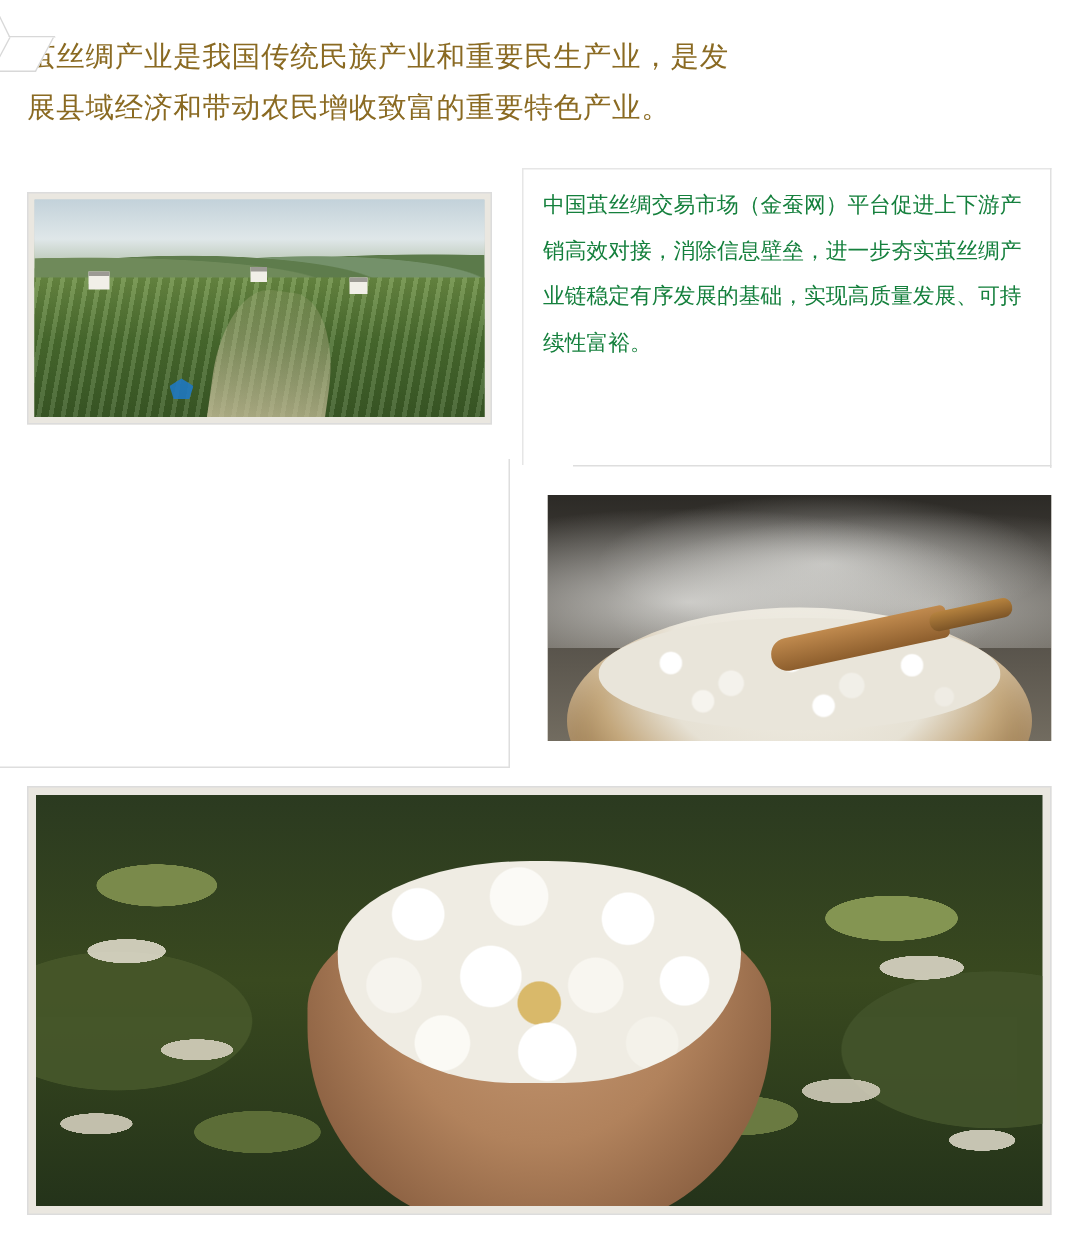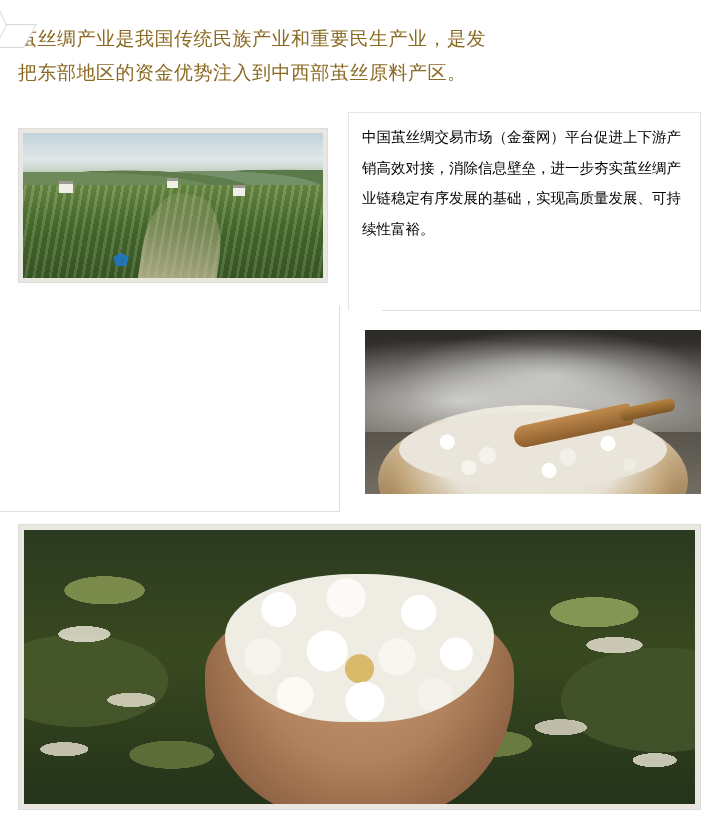--- a/index.html
+++ b/index.html
@@ -295,31 +295,31 @@
     left: 10px; top: 322px; width: 328px;
     font-size: 14.5px;
     line-height: 30.5px;
     color: #3a3a3a;
   }
   .bubble-right-text {
     position: absolute;
     left: 362px; top: 122px; width: 328px;
     font-size: 14.5px;
     line-height: 30.5px;
-    color: #000000;
+    color: #15803d;
   }
 </style>
 </head>
 <body>
 
 <div class="page">
 
   <div class="headline">
     <span class="ln">茧丝绸产业是我国传统民族产业和重要民生产业，是发</span>
-    <span class="ln">把东部地区的资金优势注入到中西部茧丝原料产区。</span>
+    <span class="ln">展县域经济和带动农民增收致富的重要特色产业。</span>
   </div>
 
   <div class="photo photo-fields">
     <div class="fields-inner">
       <div class="sky"></div>
       <div class="hills"></div>
       <div class="field"></div>
       <div class="path"></div>
       <div class="house h1"></div>
       <div class="house h2"></div>

